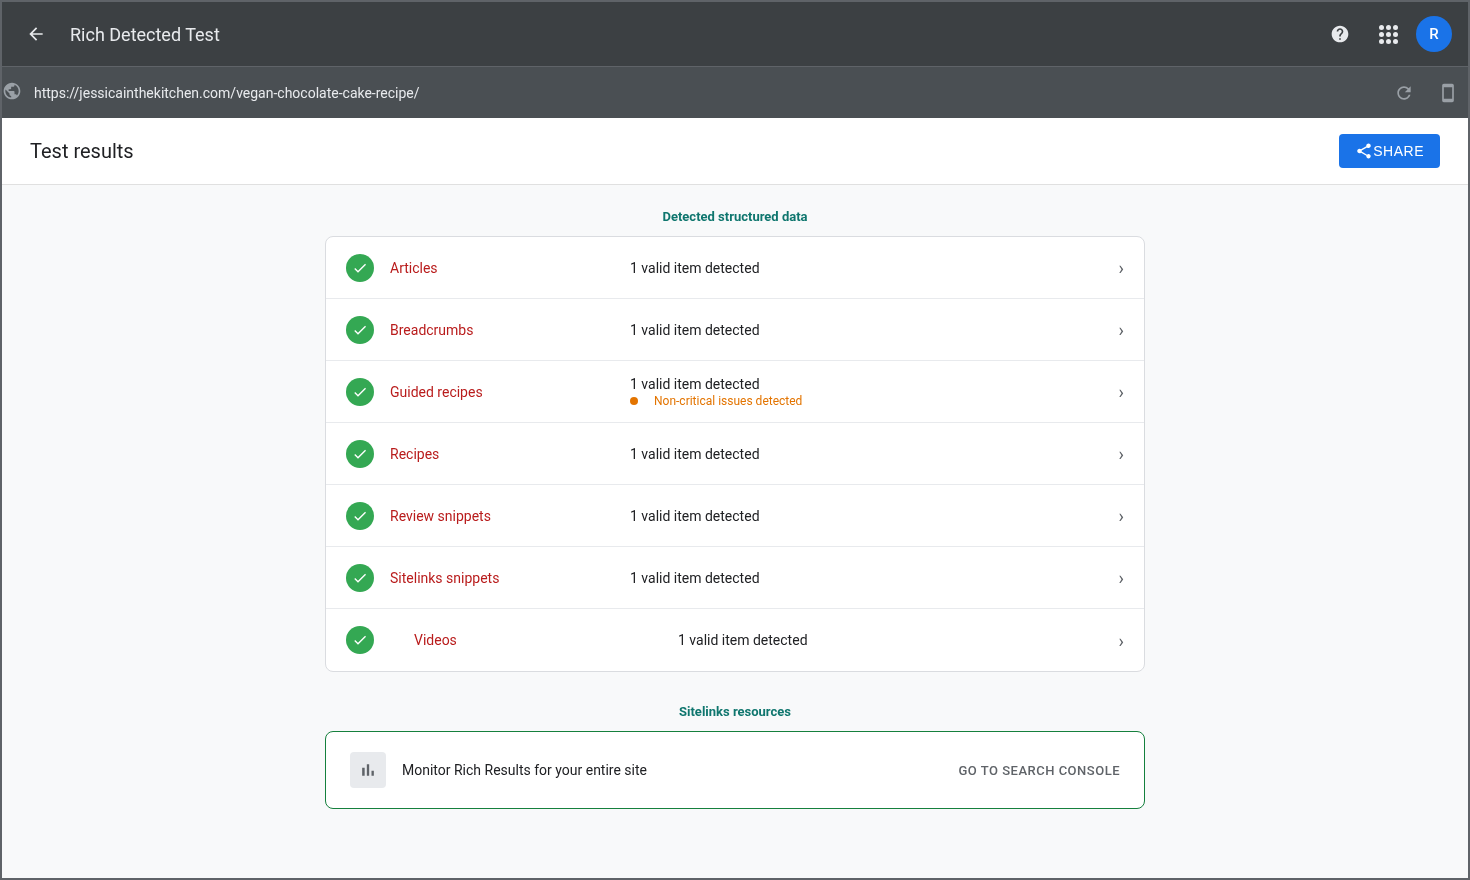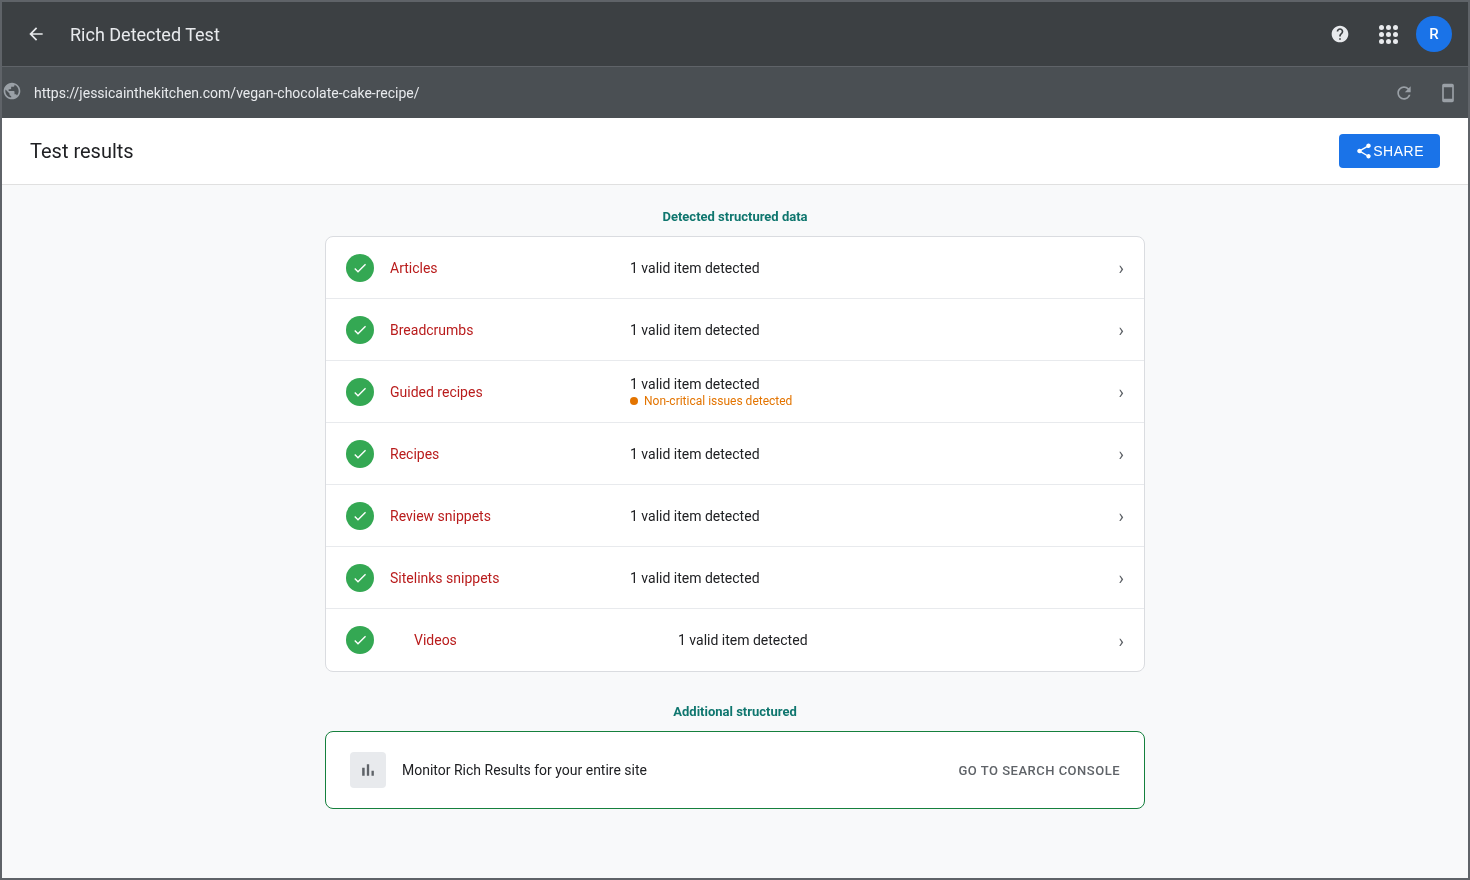--- a/index.html
+++ b/index.html
@@ -197,21 +197,21 @@
     }
     .item-status-text {
       font-size: 14px;
       color: #202124;
     }
     .item-warning {
       font-size: 12px;
       color: #e37400;
       display: flex;
       align-items: center;
-      gap: 6px;
+      gap: 16px;
       margin-top: 2px;
     }
     .warning-dot {
       width: 8px; height: 8px;
       border-radius: 50%;
       background: #e37400;
       flex-shrink: 0;
     }
 
     .chevron-right {
@@ -435,21 +435,21 @@
           <span class="item-name">Videos</span>
           <div class="item-status">
             <div class="item-status-text">1 valid item detected</div>
           </div>
           <span class="chevron-right">›</span>
         </div>
 
       </div>
 
       <div class="additional-section">
-        <div class="section-label">Additional structured</div>
+        <div class="section-label">Sitelinks resources</div>
         <div class="resource-card">
           <div class="resource-icon">
             <svg width="20" height="20" viewBox="0 0 24 24" fill="none">
               <path d="M5 9.2h3V19H5zM10.6 5h2.8v14h-2.8zm5.6 8H19v6h-2.8z" fill="#5f6368"></path>
             </svg>
           </div>
           <span class="resource-text">Monitor Rich Results for your entire site</span>
           <span class="resource-action">GO TO SEARCH CONSOLE</span>
         </div>
       </div>

